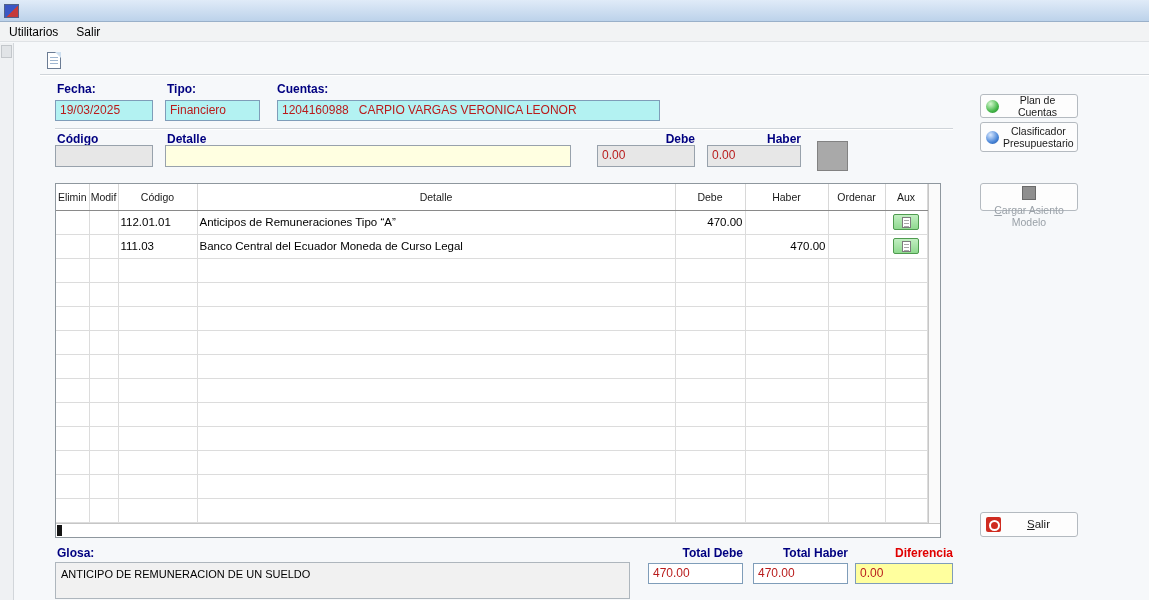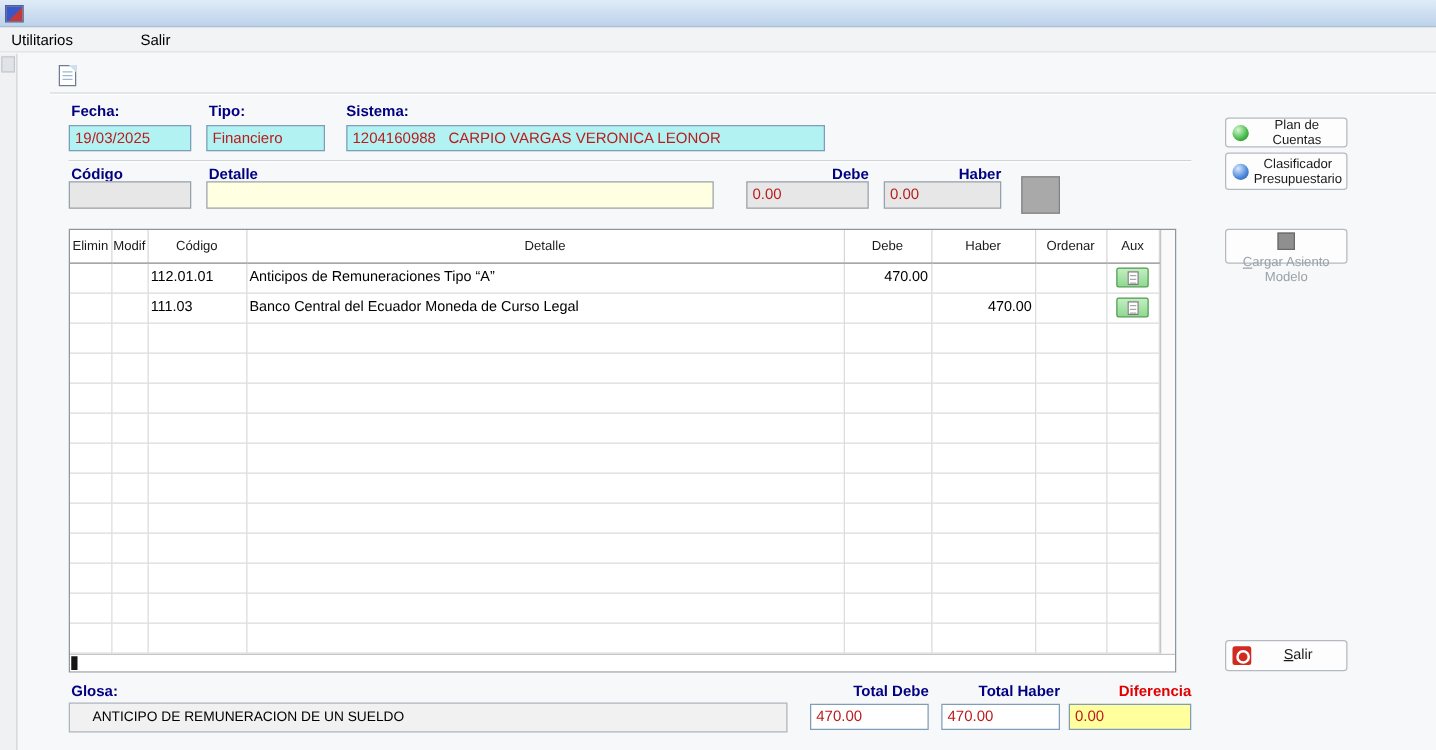--- a/index.html
+++ b/index.html
@@ -9,21 +9,21 @@
   
   .titlebar { position:absolute; top:0; left:0; width:1149px; height:22px;
     background:linear-gradient(180deg,#e0ebf8,#bcd2ea); border-bottom:1px solid #9ab0c9;
     display:flex; align-items:center; gap:6px; padding-left:4px; }
   .app-icon { width:15px; height:14px; border:1px solid #51618a;
     background:linear-gradient(135deg,#3a57c4 0 55%, #c43a3a 55%); }
   .title-text { font-size:12px; color:#101010; }
 
   
   .menubar { position:absolute; top:22px; left:0; width:1149px; height:20px; background:#f2f3f4;
-    border-bottom:1px solid #dfe2e5; display:flex; align-items:stretch; font-size:12px; color:#000;gap:36px; }
+    border-bottom:1px solid #dfe2e5; display:flex; align-items:stretch; font-size:12px; color:#000; }
   .menu-item { padding:3px 9px 0 9px; }
 
   
   .left-strip { position:absolute; left:0; top:43px; width:14px; height:557px;
     background:#eff1f3; border-right:1px solid #d2d6da; }
   .strip-thumb { position:absolute; left:1px; top:2px; width:11px; height:13px;
     background:#e1e4e7; border:1px solid #c3c7cb; }
 
   
   .toolbar-btn { position:absolute; left:41px; top:48px; width:26px; height:24px;
@@ -66,22 +66,22 @@
   .aux-btn { width:26px; height:16px; margin:0 auto; border:1px solid #4f9b4f; border-radius:2px;
     background:linear-gradient(180deg,#c2efc2,#8fd98f); display:flex; align-items:center; justify-content:center; }
   .aux-doc { width:9px; height:11px; background:#fff; border:1px solid #7c7c7c; position:relative; }
   .aux-doc::before { content:""; position:absolute; left:1px; right:1px; top:2px; height:1px;
     background:#a8a8a8; box-shadow:0 3px 0 #a8a8a8, 0 6px 0 #a8a8a8; }
   .grid-vscroll { width:13px; height:339px; background:#fafafa; border-left:1px solid #c6c6c6; }
   .grid-hscroll { height:14px; background:#ffffff; border-top:1px solid #c6c6c6; position:relative; }
   .hscroll-thumb { position:absolute; left:1px; top:1px; width:5px; height:11px; background:#141414; }
 
   
-  .glosa-field { position:absolute; left:55px; top:562px; width:575px; height:24px;
-    background:#f1f1f1; border:1px solid #aeb6bd; font-size:11px; line-height:22px; padding:0 18px; color:#000; }
+  .glosa-field { position:absolute; left:55px; top:562px; width:575px; height:37px;
+    background:#f1f1f1; border:1px solid #aeb6bd; font-size:11px; line-height:22px; padding:0 5px; color:#000; }
   .total-field { position:absolute; top:563px; height:21px; }
 
   
   .side-btn { position:absolute; left:980px; width:98px; background:#fdfdfd; border:1px solid #b4bac0;
     border-radius:3px; display:flex; align-items:center; gap:4px; padding:2px 5px; font-size:10.5px; color:#1a1a1a; }
   .side-btn .blabel { flex:1; text-align:center; line-height:1.15; }
   .sphere { width:13px; height:13px; border-radius:50%; flex:0 0 auto; }
   .sphere-green { background:radial-gradient(circle at 35% 30%, #d6f8d0, #46b84a 60%, #1c7a22); }
   .sphere-blue  { background:radial-gradient(circle at 35% 30%, #d8e8ff, #4a86d8 60%, #1d4f9c); }
   .btn-plan { top:94px; height:24px; }
@@ -113,21 +113,21 @@
     <div class="strip-thumb"></div>
   </div>
 
   <div class="toolbar-btn">
     <div class="page-icon"></div>
   </div>
   <div class="sep sep1"></div>
 
   <div class="lbl" style="left:57px; top:82px;">Fecha:</div>
   <div class="lbl" style="left:167px; top:82px;">Tipo:</div>
-  <div class="lbl" style="left:277px; top:82px;">Sistema:</div>
+  <div class="lbl" style="left:277px; top:82px;">Cuentas:</div>
 
   <div class="field cyan" style="left:55px; top:100px; width:98px;">19/03/2025</div>
   <div class="field cyan" style="left:165px; top:100px; width:95px;">Financiero</div>
   <div class="field cyan" style="left:277px; top:100px; width:383px;">1204160988   CARPIO VARGAS VERONICA LEONOR</div>
 
   <div class="sep sep2"></div>
 
   <div class="lbl" style="left:57px; top:132px;">Código</div>
   <div class="lbl" style="left:167px; top:132px;">Detalle</div>
   <div class="lbl" style="left:597px; top:132px; width:98px; text-align:right;">Debe</div>

